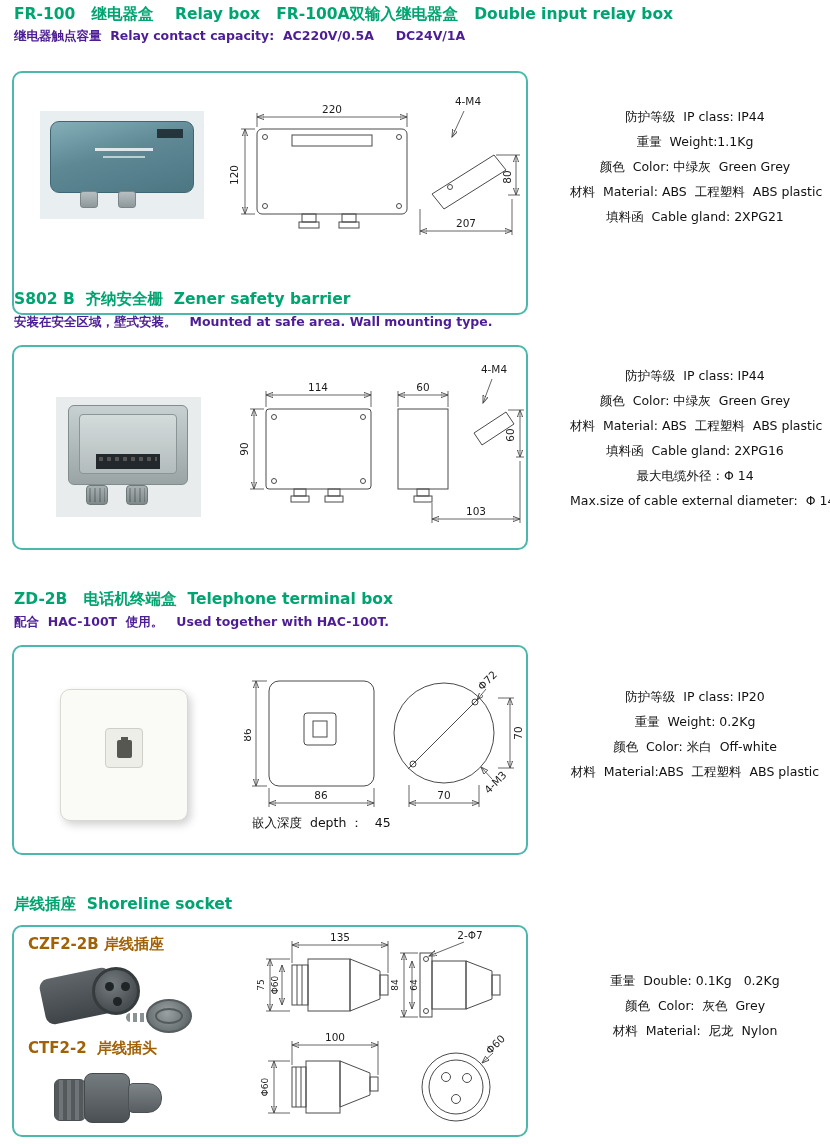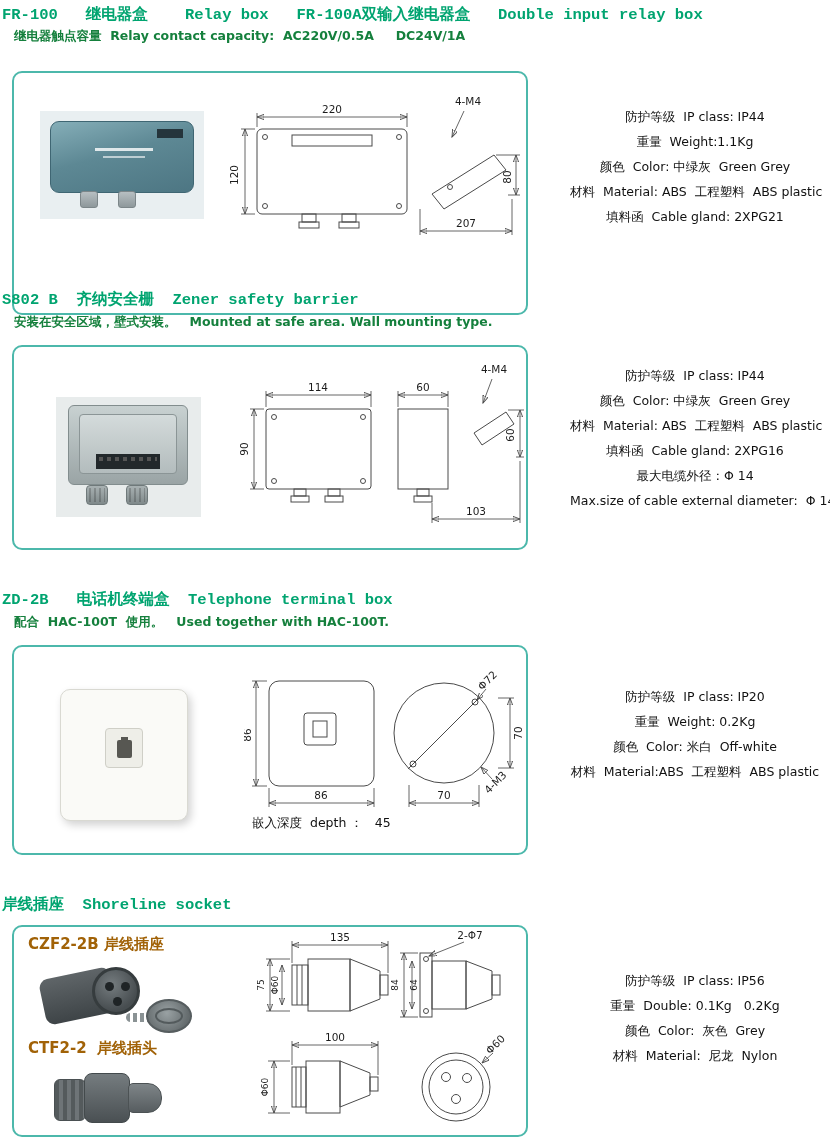--- a/index.html
+++ b/index.html
@@ -1,22 +1,22 @@
 <!DOCTYPE html>
 <html><head>
 <meta charset="utf-8">
 <style>
   * { margin:0; padding:0; box-sizing:border-box; }
   html,body { background:#ffffff; }
   body {
     width:830px; height:1144px; position:relative; overflow:hidden;
     font-family:"DejaVu Sans","Liberation Sans",sans-serif; color:#1c1c1c;
   }
-  .title { position:absolute; left:2px; color:#00a470; font-size:15.5px; font-weight:bold; white-space:pre;font-family:Liberation Mono, monospace; }
-  .subtitle { position:absolute; left:14px; font-size:12.5px; font-weight:bold; color:#15803d; white-space:pre; }
+  .title { position:absolute; left:14px; color:#00a470; font-size:15.5px; font-weight:bold; white-space:pre; }
+  .subtitle { position:absolute; left:14px; font-size:12.5px; font-weight:bold; color:#4c1d95; white-space:pre; }
   .panel { position:absolute; left:12px; width:516px; border:2px solid #4cb8ab; border-radius:10px; background:#fff; }
   .panel-label { position:absolute; color:#a16207; font-weight:bold; font-size:15px; white-space:pre; }
   .depth-note { position:absolute; font-size:12.5px; color:#111; white-space:pre; }
   .specs { position:absolute; left:570px; width:250px; font-size:12.5px; color:#111; }
   .spec { height:25px; line-height:25px; white-space:pre;text-align:center; }
   
   .dwg { position:absolute; }
   .dwg line,.dwg rect,.dwg circle,.dwg path { stroke:#4a4a4a; stroke-width:1; fill:none; }
   .dwg .dim { stroke:#555; stroke-width:0.9; }
   .dwg text { fill:#1c1c1c; font-size:10.5px; stroke:none; font-family:"DejaVu Sans",sans-serif; }
@@ -347,19 +347,18 @@
       <circle cx="192" cy="158" r="27"></circle>
       <circle cx="182" cy="148" r="4.5"></circle>
         <circle cx="203" cy="149" r="4.5"></circle>
         <circle cx="192" cy="170" r="4.5"></circle>
       <text x="234" y="118" text-anchor="middle" transform="rotate(-45 234 118)">Φ60</text>
       <line class="dim" x1="229" y1="124" x2="218" y2="134" marker-end="url(#ar4)"></line>
     </svg>
   </div>
 
   <div class="specs" style="top:968px">
-    <div class="spec">防护等级  IP class: IP56</div>
     <div class="spec">重量  Double: 0.1Kg   0.2Kg</div>
     <div class="spec">颜色  Color:  灰色  Grey</div>
     <div class="spec">材料  Material:  尼龙  Nylon</div>
   </div>
 
 </div>
 
 </body></html>

